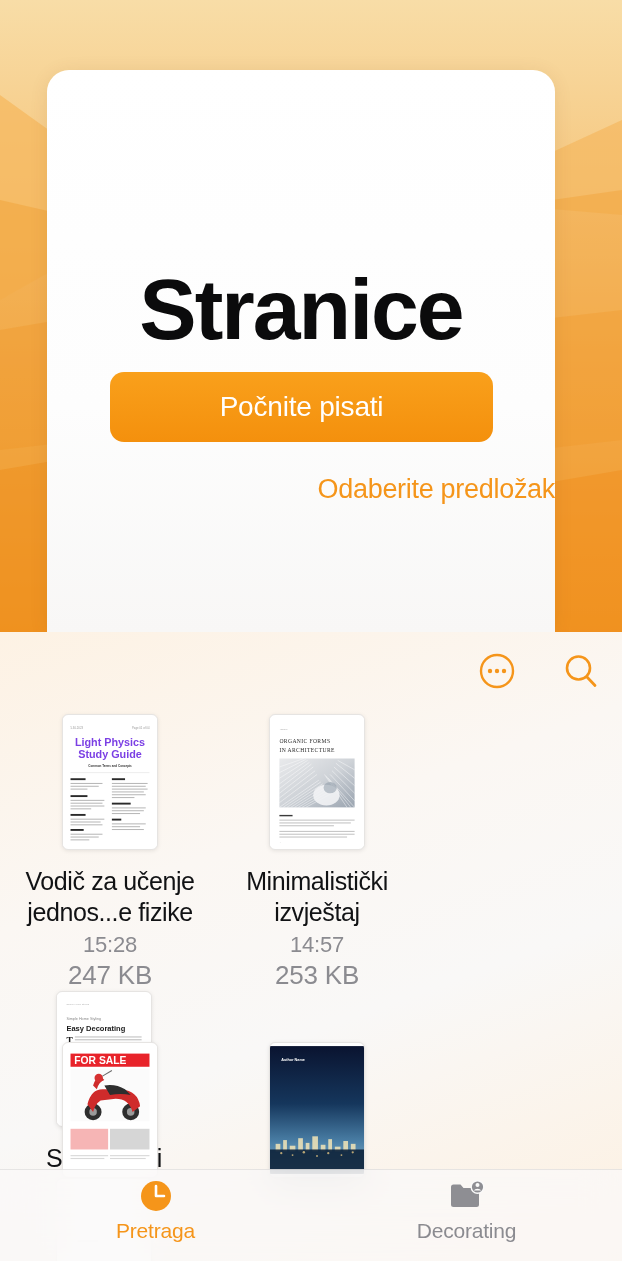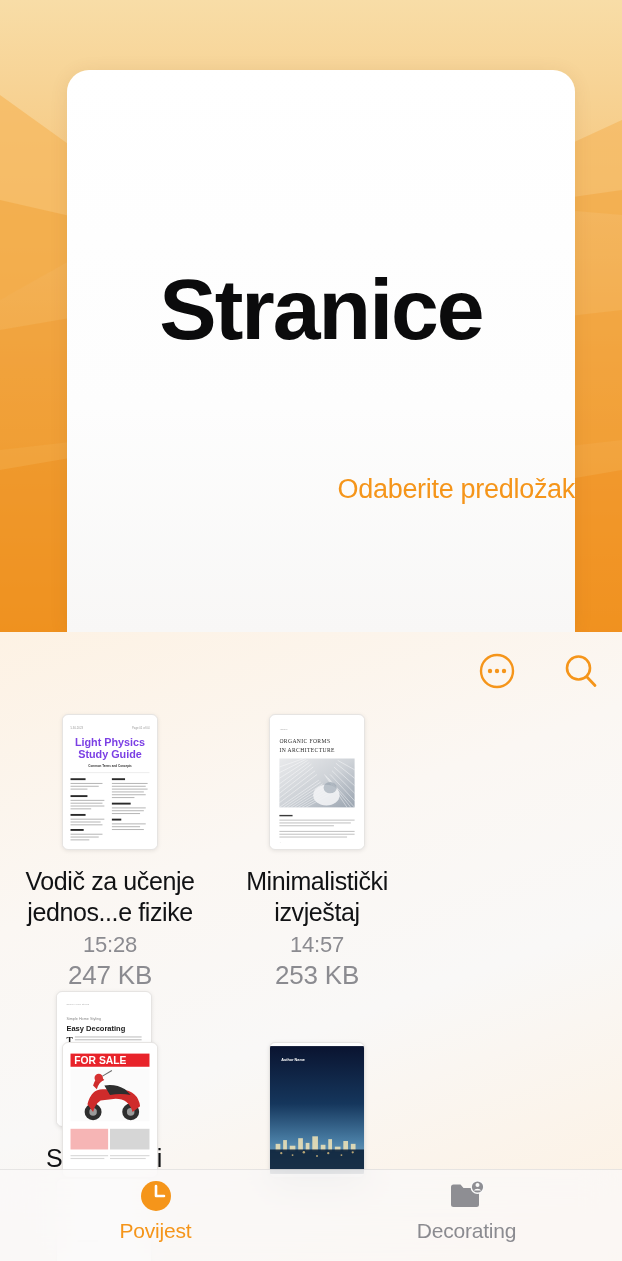--- a/index.html
+++ b/index.html
@@ -29,21 +29,21 @@
     height: 632px;
     overflow: hidden;
     background: linear-gradient(180deg, #f7d79a 0%, #f4c275 22%, #f3a947 55%, #f09021 85%, #ef8c1c 100%);
   }
   .hero-shapes { position: absolute; inset: 0; }
   .hero-shapes svg { display: block; width: 622px; height: 632px; }
 
   
   .hero-card {
     position: absolute;
-    left: 67px;
+    left: 47px;
     top: 70px;
     width: 508px;
     height: 562px;
     background: linear-gradient(180deg, #ffffff 0%, #fdfdfd 60%, #f8f7f6 100%);
     border-radius: 22px 22px 0 0;
     box-shadow: 0 2px 18px rgba(120, 70, 0, 0.10);
     overflow: hidden;
   }
 
   .app-title {
@@ -228,20 +228,21 @@
         <polygon points="0,470 175,440 175,632 0,632" fill="#ee8a16" opacity="0.40"></polygon>
         <polygon points="622,120 448,200 622,215" fill="#f5b85f" opacity="0.70"></polygon>
         <polygon points="447,215 622,190 622,632 447,632" fill="#f09b2b" opacity="0.36"></polygon>
         <polygon points="447,330 622,310 622,440 447,460" fill="#ef9221" opacity="0.28"></polygon>
         <polygon points="447,500 622,470 622,632 447,632" fill="#ee8a16" opacity="0.38"></polygon>
       </svg>
     </div>
 
     <div class="hero-card">
       <h1 class="app-title">Stranice</h1>
+      <button class="start-btn">Počnite pisati</button>
       <div class="template-link">Odaberite predložak</div>
     </div>
   </div>
 
   <div class="browser">
 
     <div class="toolbar">
       <div class="tool-icon">
         <svg width="40" height="40" viewBox="0 0 40 40" aria-hidden="true">
           <circle cx="20" cy="20" r="16" fill="none" stroke="currentColor" stroke-width="2.4"></circle>
@@ -519,21 +520,21 @@
 
   <div class="tabbar">
 
     <div class="tab active">
       <div class="tab-icon">
         <svg width="36" height="36" viewBox="0 0 36 36" aria-hidden="true">
           <circle cx="18" cy="18" r="15" fill="#f5951a"></circle>
           <path d="M18 8 L18 18 L26 18" fill="none" stroke="#ffffff" stroke-width="2.6" stroke-linecap="round" stroke-linejoin="round"></path>
         </svg>
       </div>
-      <div class="tab-label">Povijest</div>
+      <div class="tab-label">Pretraga</div>
     </div>
 
     <div class="tab">
       <div class="tab-icon">
         <svg width="40" height="36" viewBox="0 0 40 36" aria-hidden="true">
           <path d="M4 9 a2.5 2.5 0 0 1 2.5-2.5 h7 l3 3.5 h13 a2.5 2.5 0 0 1 2.5 2.5 v14 a2.5 2.5 0 0 1 -2.5 2.5 h-23 a2.5 2.5 0 0 1 -2.5 -2.5 z" fill="#8e8e93"></path>
           <circle cx="30.5" cy="9" r="7" fill="#fafafa"></circle>
           <circle cx="30.5" cy="9" r="5.6" fill="#8e8e93"></circle>
           <circle cx="30.5" cy="7" r="2" fill="#fafafa"></circle>
           <path d="M26.8 12.6 a4 3 0 0 1 7.4 0 z" fill="#fafafa"></path>

